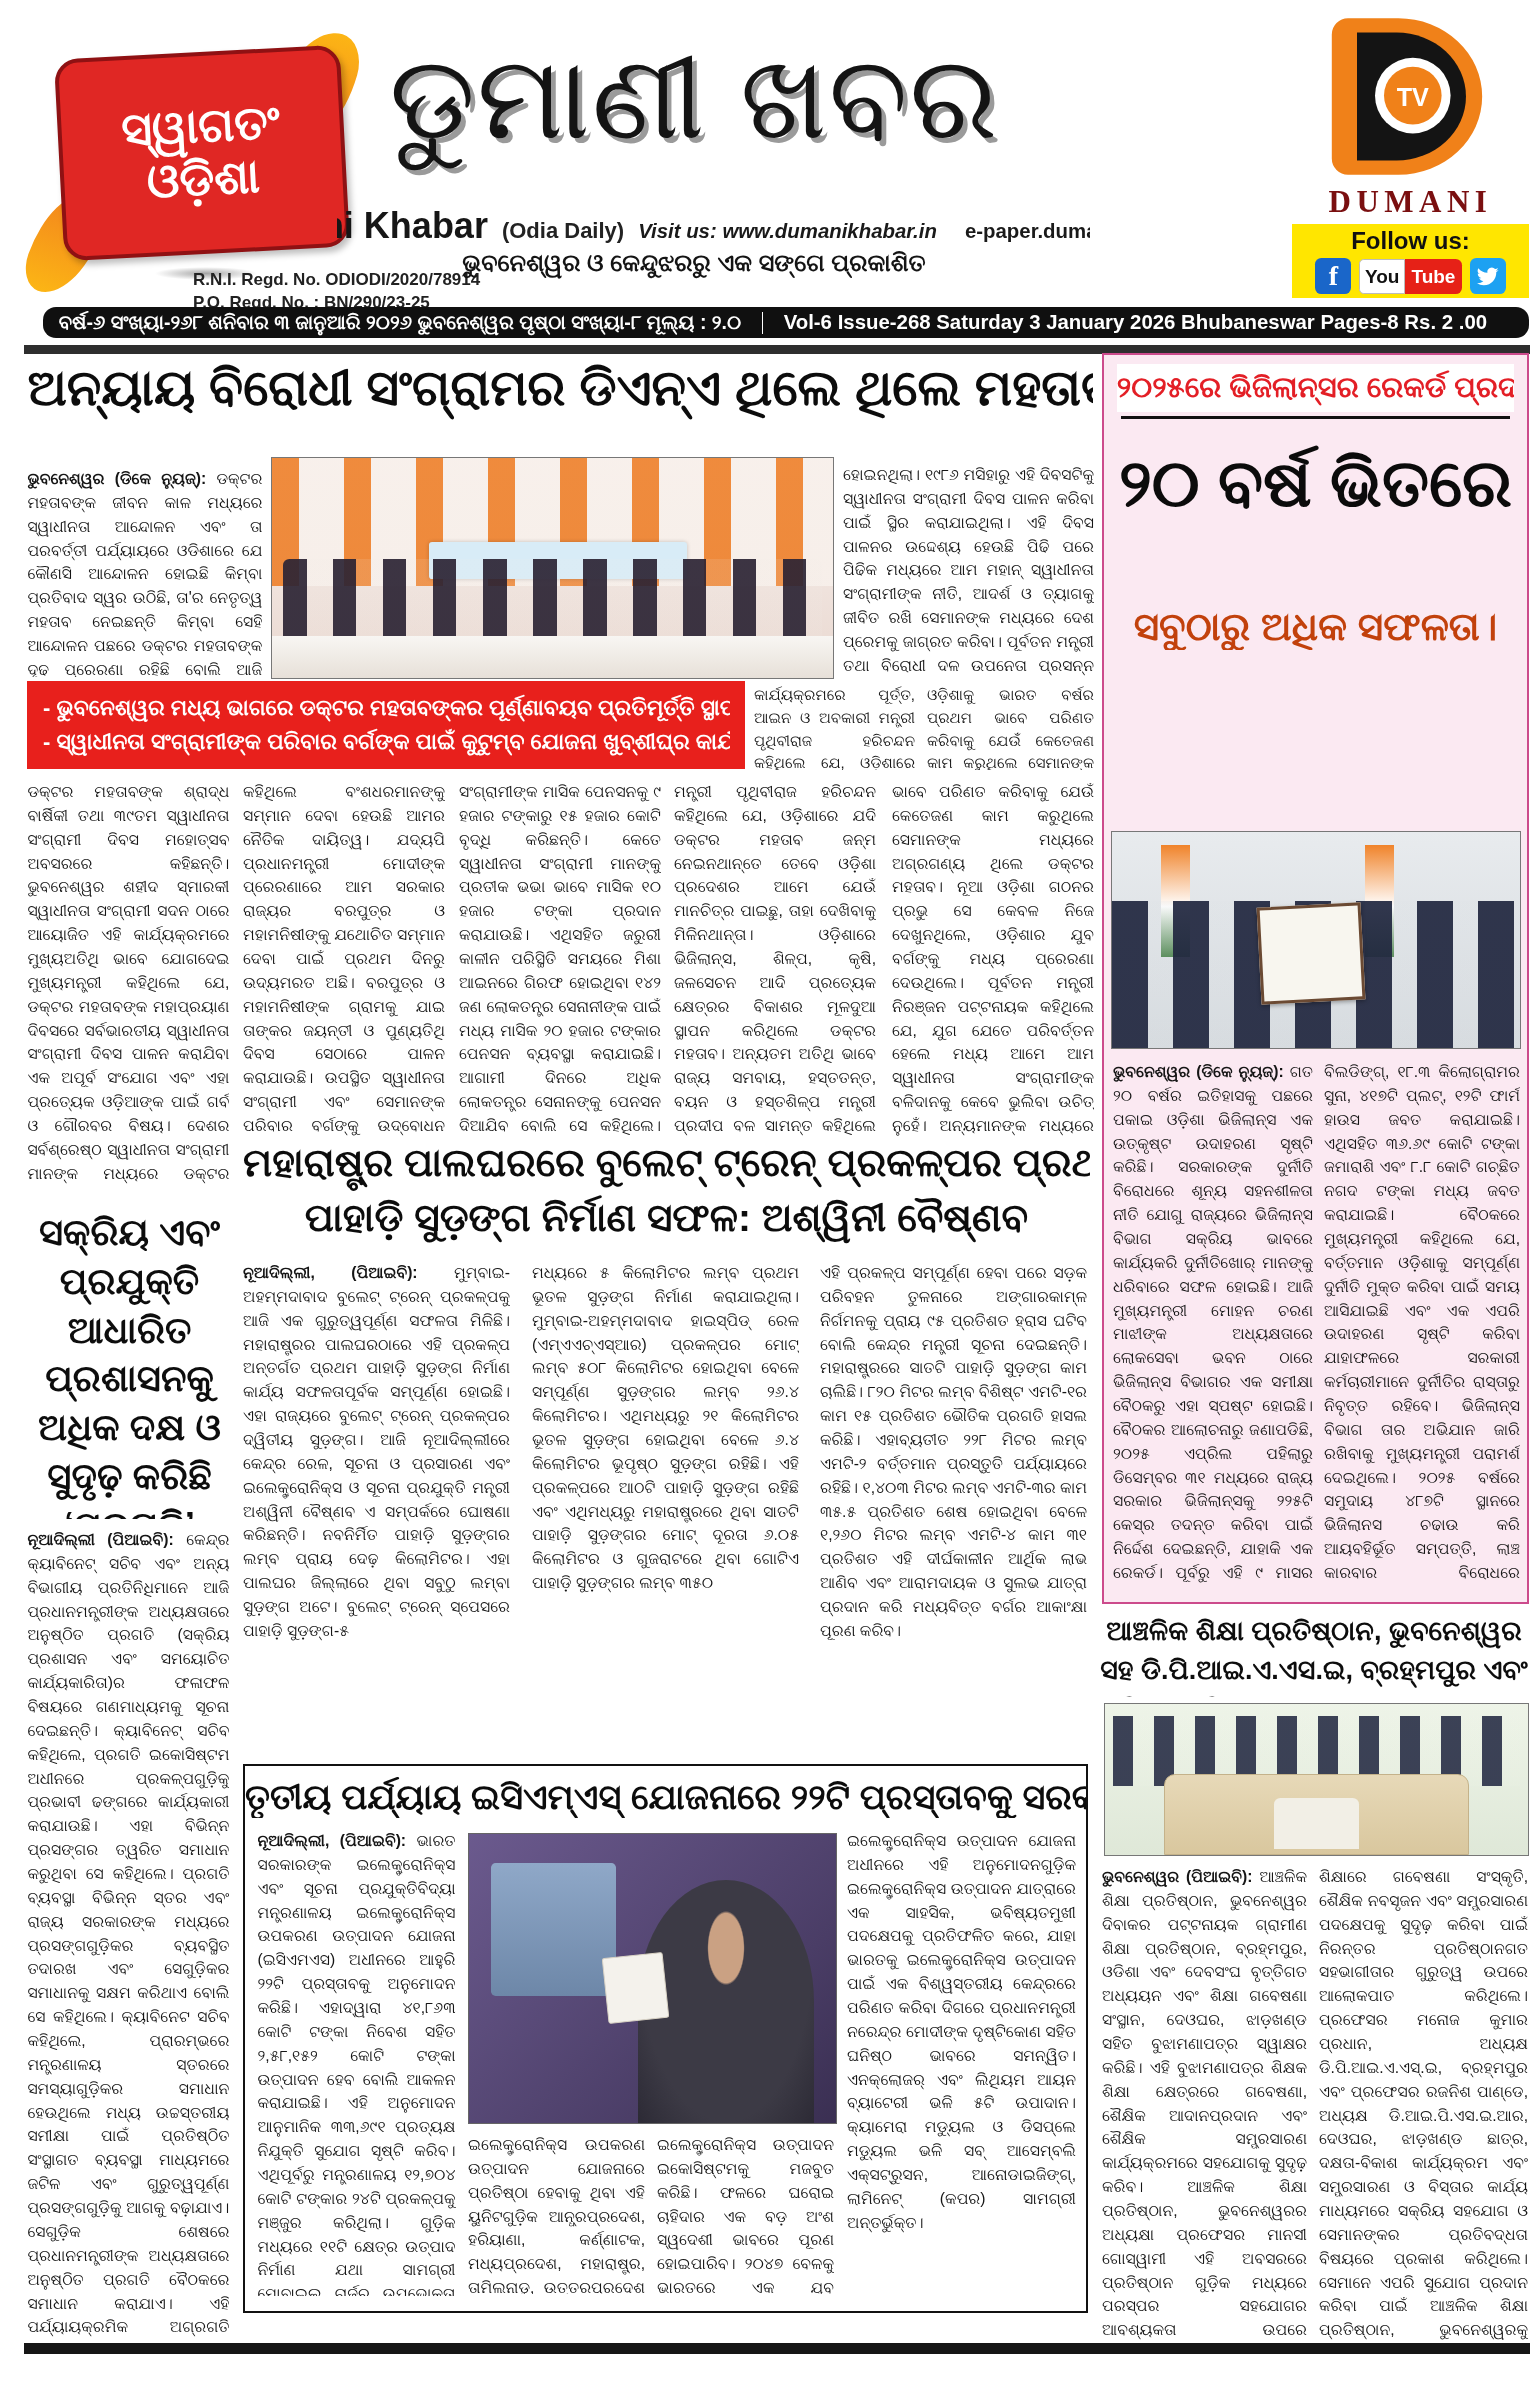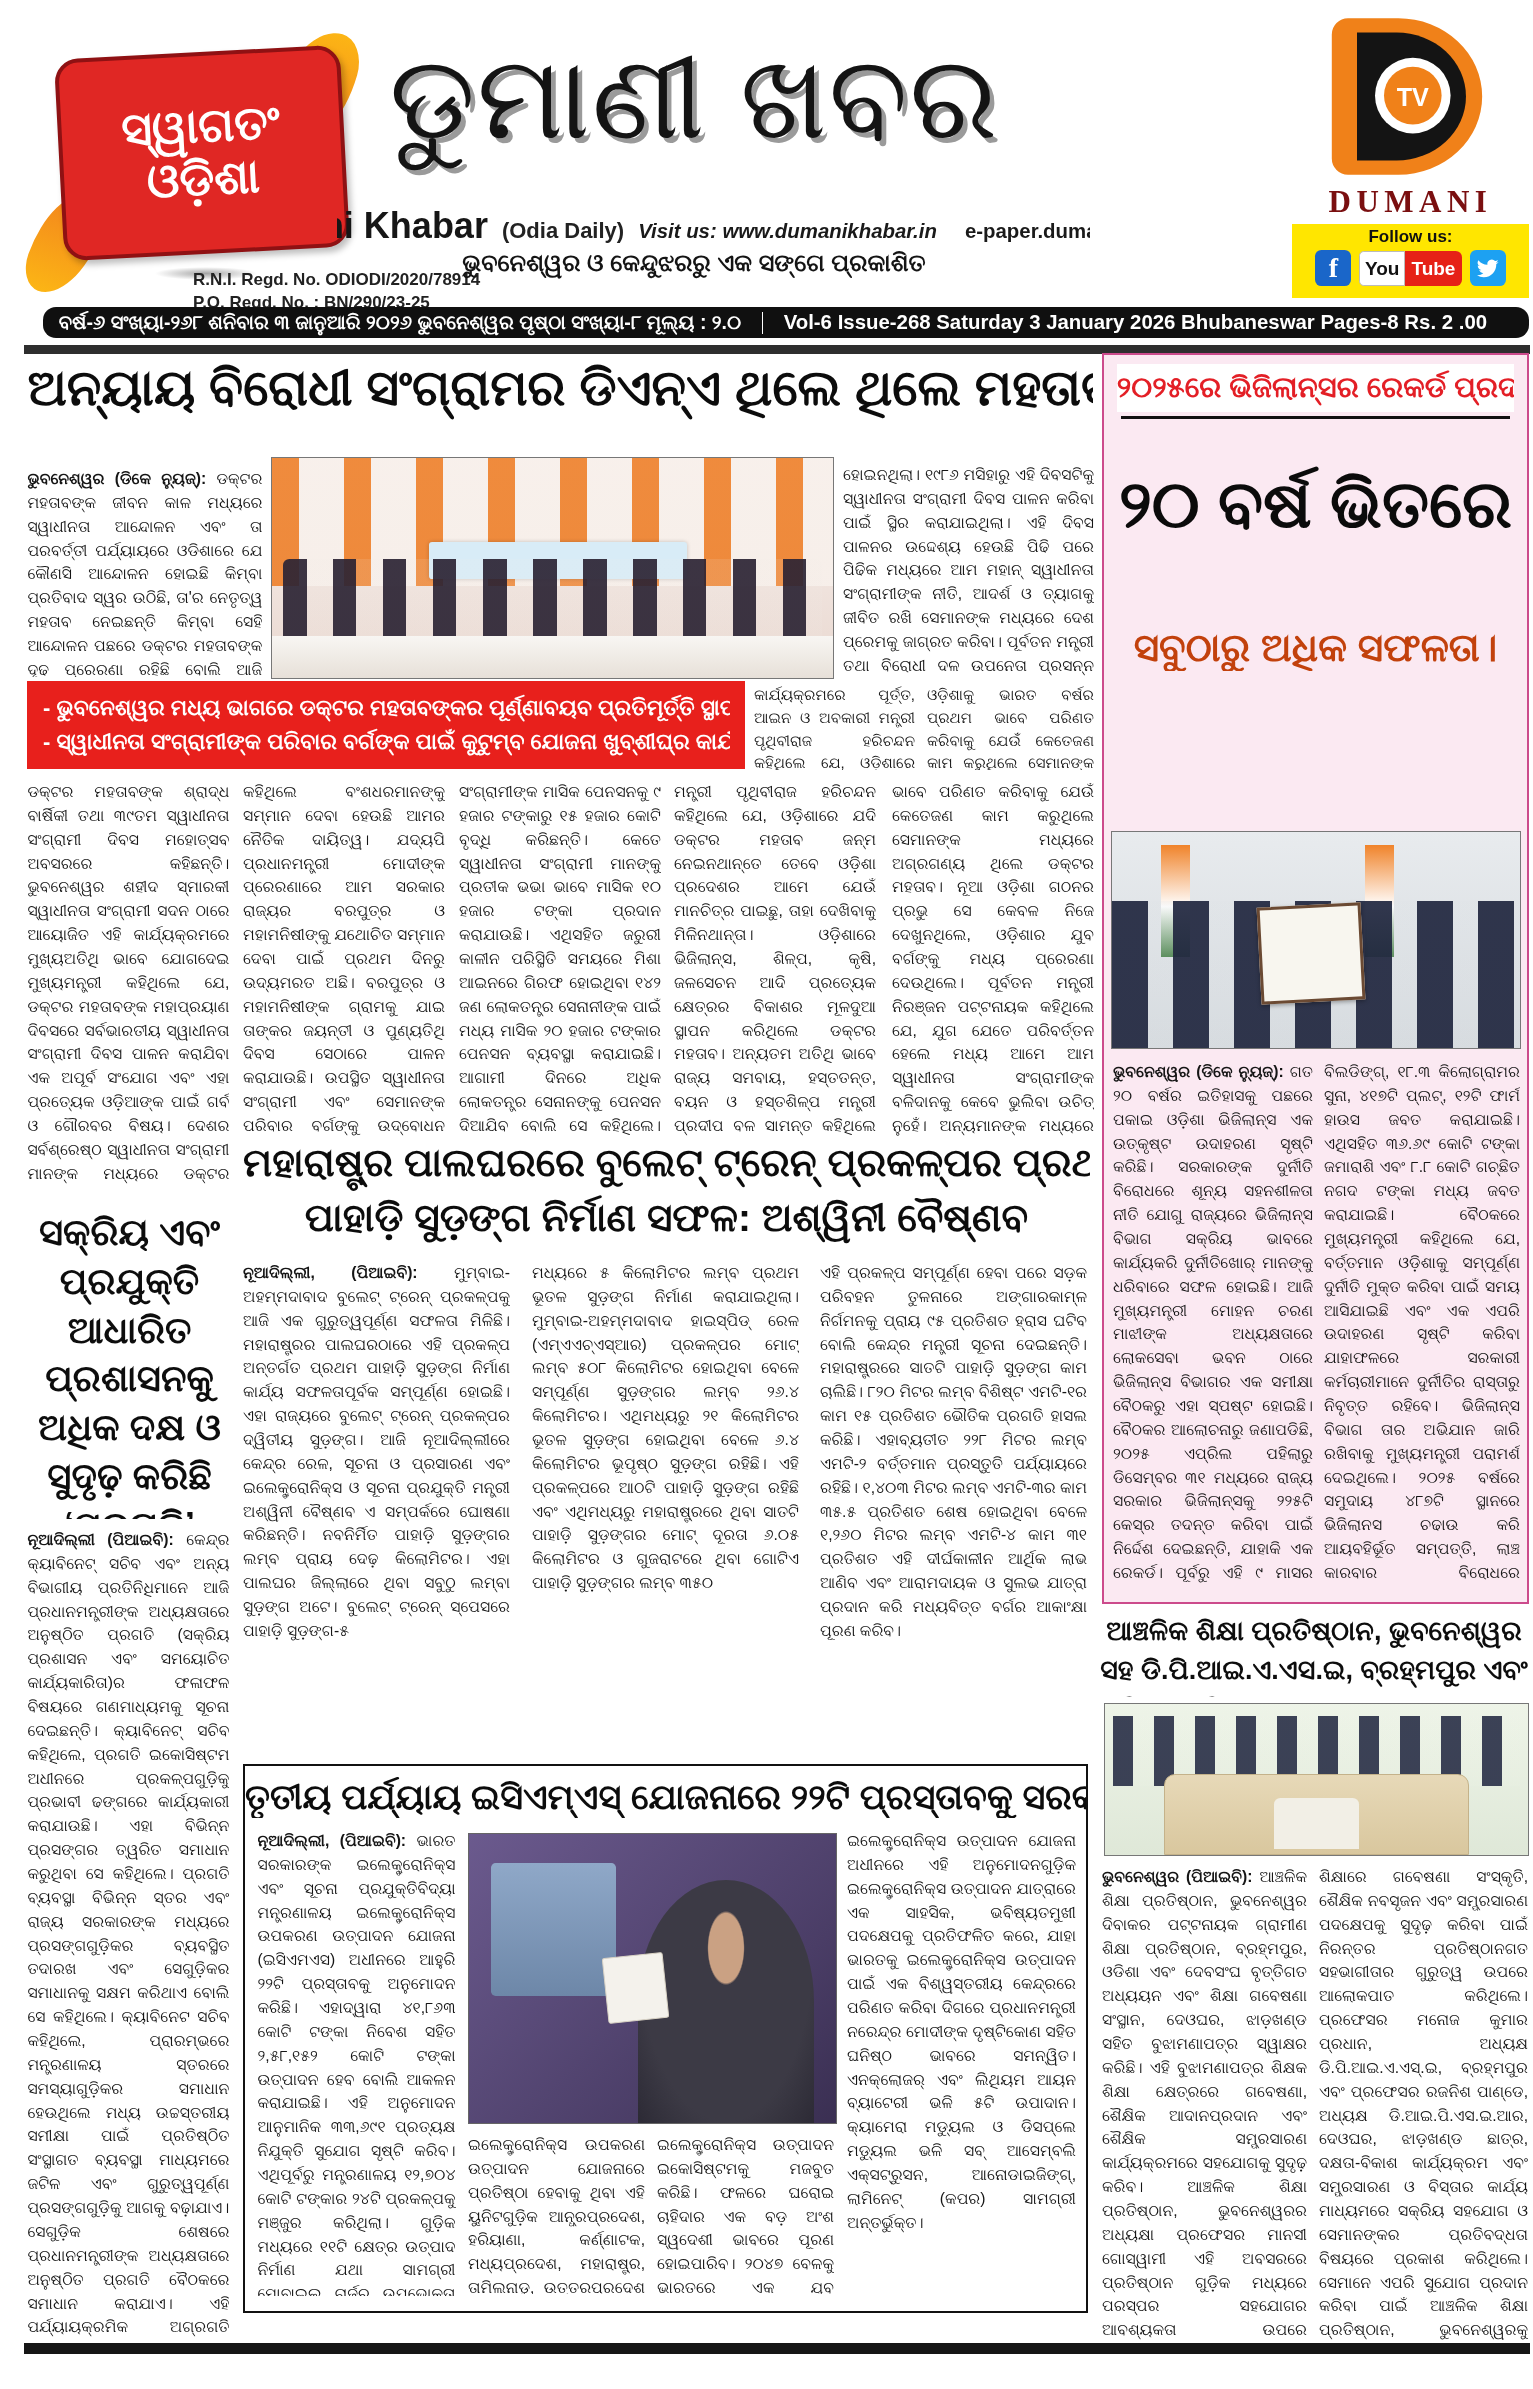--- a/index.html
+++ b/index.html
@@ -32,21 +32,21 @@
   .logo-sub .daily{font-size:22px;font-weight:bold;color:#222;}
   .logo-sub .visit{font-size:20.4px;font-weight:bold;color:#1a1a1a;font-style:italic;}
   .logo-sub .dot{width:11px;height:11px;border-radius:50%;background:#e02020;display:inline-block;}
   .logo-sub .ep{font-size:20.4px;font-weight:bold;color:#1a1a1a;}
   .publine{left:337px;top:249px;width:714px;text-align:center;font-size:24px;color:#141414;font-weight:bold;}
   .tv-wrap{left:1292px;top:11px;width:237px;text-align:center;}
   .dtv{width:184px;height:171px;margin:0 auto;}
   .dumani-word{font-size:31px;font-weight:900;letter-spacing:5.5px;color:#7a0f10;
          font-family:"Liberation Serif",serif;margin-top:1.6px;}
   .follow-bar{width:237px;height:74px;background:#ffe600;margin-top:4.7px;padding-top:3.1px;box-sizing:border-box;}
-  .follow-bar .fl{font-size:17px;font-weight:bold;color:#111;}
+  .follow-bar .fl{font-size:24px;font-weight:bold;color:#111;}
   .icons-row{display:flex;align-items:center;justify-content:center;gap:7.8px;margin-top:3.1px;}
   .fb{width:36px;height:36px;background:#1a66c9;border-radius:6.3px;color:#fff;
       font-family:"Liberation Serif",serif;font-weight:bold;font-size:28px;line-height:36px;text-align:center;}
   .yt{display:flex;height:35px;}
   .yt .you{background:#fff;border:0.8px solid #bbb;color:#111;font-weight:bold;font-size:19px;
       line-height:33px;padding:0 4.7px;border-radius:4.7px 0 0 4.7px;}
   .yt .tube{background:#e62117;color:#fff;font-weight:bold;font-size:19px;line-height:35px;
       padding:0 6.3px;border-radius:0 6.3px 6.3px 0;}
   .tw{width:36px;height:36px;background:#1da1f2;border-radius:6.3px;display:flex;align-items:center;justify-content:center;}
   .infobar{left:43px;top:307px;width:1486px;height:31px;background:#101010;color:#fff;
@@ -90,21 +90,21 @@
   .ecms-c2{position:absolute;left:223px;top:367px;width:177px;height:161px;}
   .ecms-c3{position:absolute;left:412px;top:367px;width:177px;height:161px;}
   .ecms-c4{position:absolute;left:602px;top:63px;width:229px;height:467px;}
 
   
   .vig-box{left:1102px;top:353px;width:427px;height:1251px;background:#fbe9f2;
       border:2.4px solid #cc4b8c;box-sizing:border-box;overflow:hidden;}
   .vig-kicker{margin:9.4px auto 0;width:94%;background:#fff;text-align:center;
       font-size:29px;font-weight:800;color:#e31f26;padding:6.3px 0 7.8px;white-space:nowrap;overflow:hidden;}
   .vig-underline{width:92%;height:3.9px;background:#111;margin:3.1px auto 0;}
-  .vig-h1{text-align:center;font-size:66px;font-weight:900;color:#0b0b0b;margin-top:47px;white-space:nowrap;overflow:hidden;}
+  .vig-h1{text-align:center;font-size:66px;font-weight:900;color:#0b0b0b;margin-top:26px;white-space:nowrap;overflow:hidden;}
   .vig-h2{text-align:center;font-size:39px;font-weight:700;color:#c2410c;margin-top:82px;white-space:nowrap;overflow:hidden;}
   .vig-photo{left:1111px;top:831px;width:408px;height:216px;}
   .vig-c1{left:1113px;top:1060px;width:200px;height:527px;}
   .vig-c2{left:1324px;top:1060px;width:196px;height:527px;}
 
   
   .mou-h{left:1099px;top:1612px;width:430px;height:85px;text-align:center;
       font-size:27px;font-weight:800;line-height:1.45;color:#0d0d0d;overflow:hidden;}
   .mou-photo{left:1104px;top:1703px;width:423px;height:151px;}
   .mou-c1{left:1102px;top:1865px;width:205px;height:475px;}

